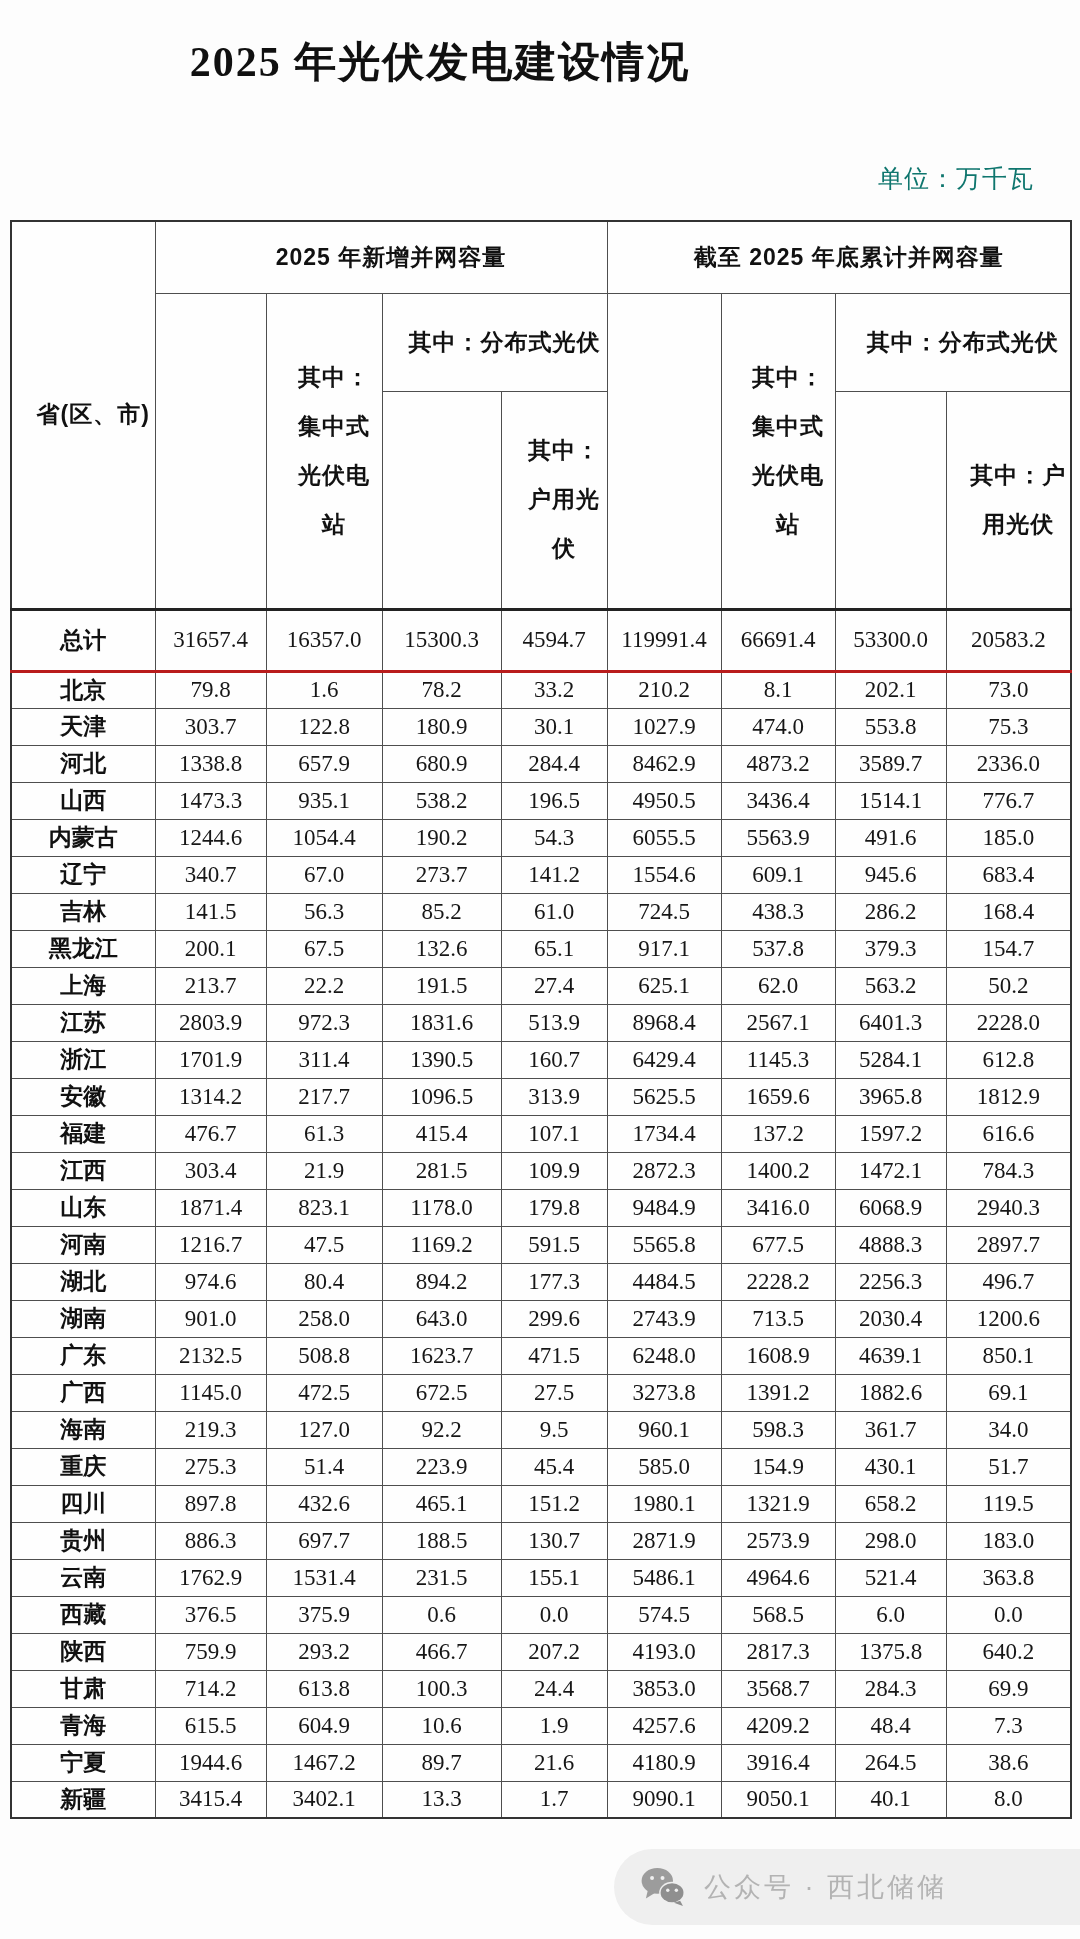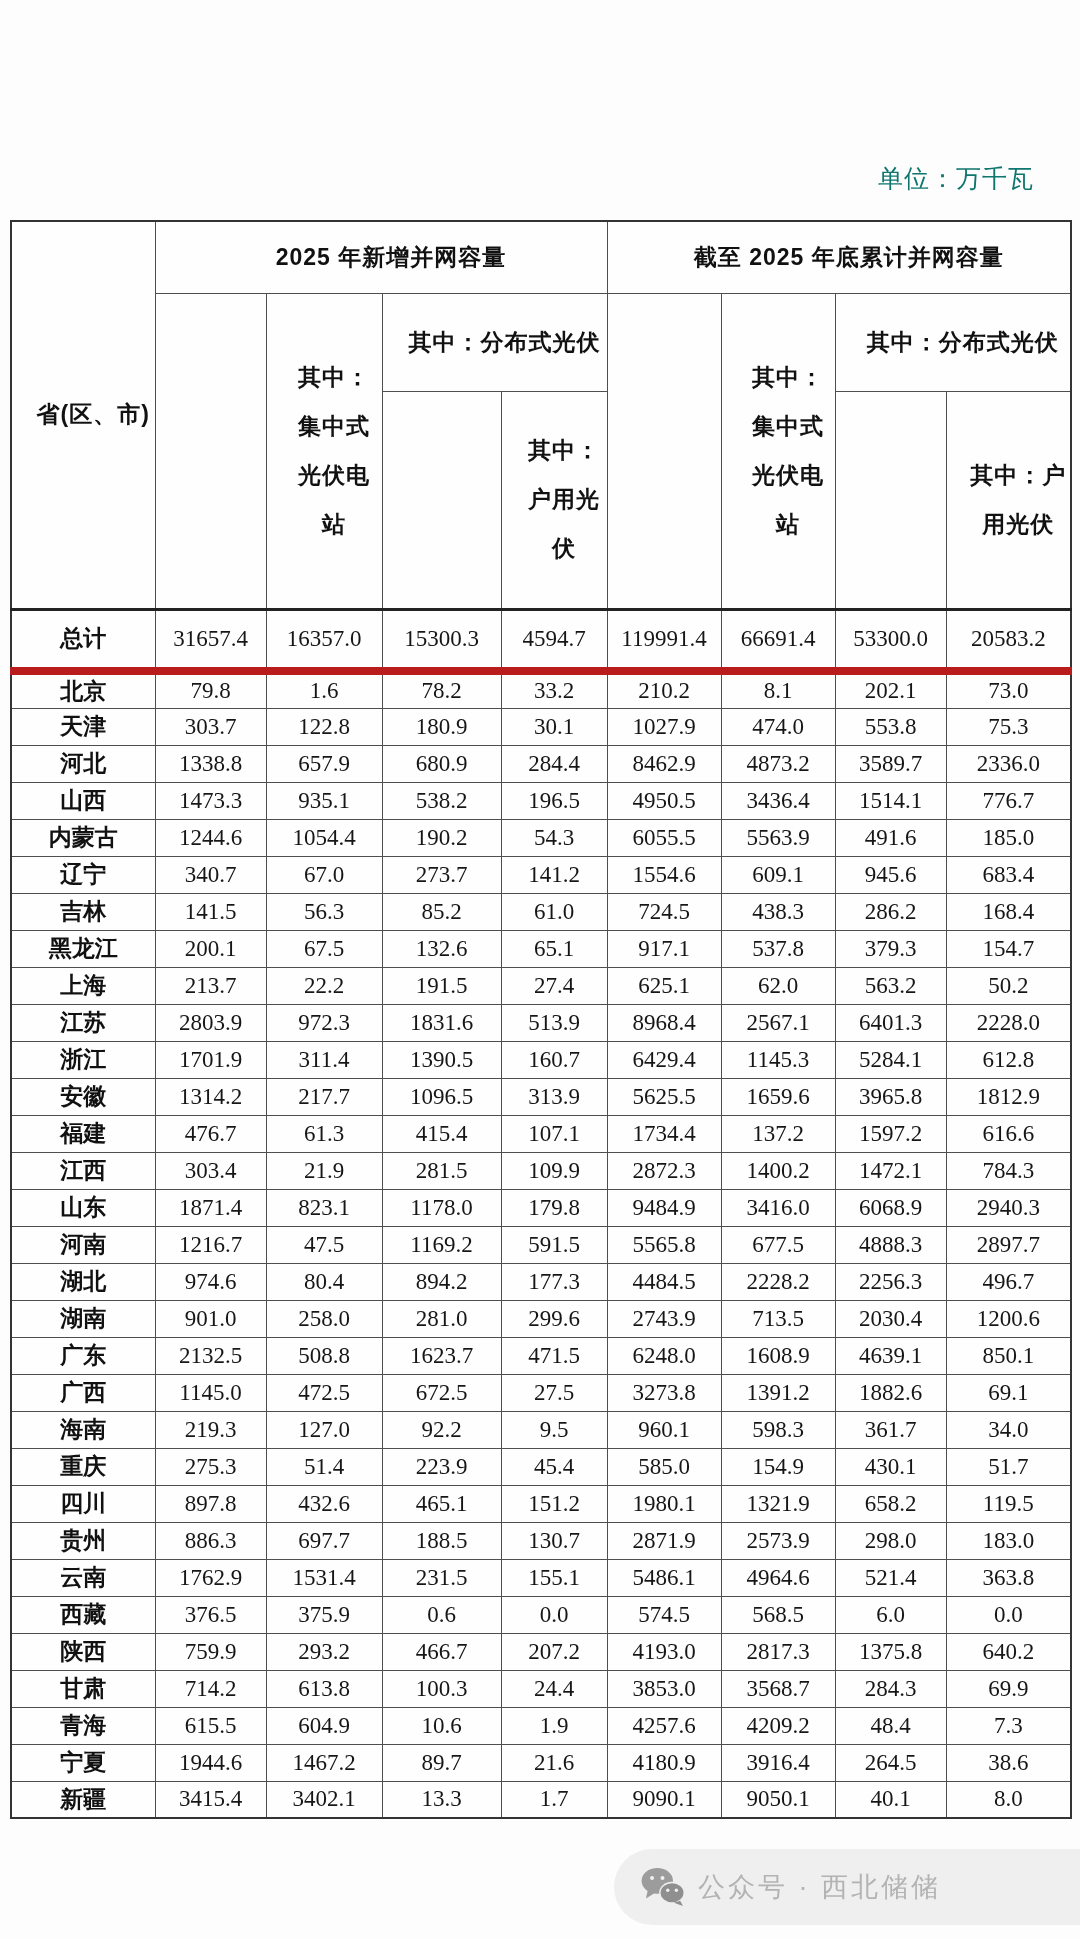--- a/index.html
+++ b/index.html
@@ -27,44 +27,45 @@
     padding:0; overflow:hidden;
   }
   .cap thead th { font-size:23px; font-weight:700; color:#111111; letter-spacing:1px;padding-left:20px; }
   tr.h1 { height:72px; }
   tr.h2 { height:98px; }
   tr.h3 { height:218px; }
   .corner { font-size:25px; }
   .multiline { white-space:pre-line; line-height:49px; }
   tbody tr { height:37px; }
   tbody tr.total-row { height:62px; }
-  tbody tr.total-row td { border-top:3px solid #222222; border-bottom:8px solid #b91c1c;margin-top:40px; }
+  tbody tr.total-row td { border-top:3px solid #222222; border-bottom:3px solid #b91c1c;margin-top:40px; }
   .cap td.prov { font-weight:700; font-size:23px; color:#111111; }
   .cap td.num {
     font-family:"Liberation Serif", serif; font-size:23px;
     color:#161616; font-weight:400;
   }
   .notes {
     position:absolute; left:22px; top:1852px;
     font-size:19px; color:#222222; line-height:34px; letter-spacing:0.5px;
   }
   .note-2 { padding-left:36px; }
   .watermark {
     position:absolute; left:614px; top:1849px; width:466px; height:76px;
     background:#efefef; border-radius:38px 0 0 38px;
-    display:flex; align-items:center; padding-left:26px; box-sizing:border-box; gap:12px;
+    display:flex; align-items:center; padding-left:26px; box-sizing:border-box; gap:18px;
   }
   .wm-text { font-size:27px; color:#b3b3b3; letter-spacing:3px; white-space:nowrap; }
   .wm-icon { width:46px; height:40px; flex:0 0 auto; }
 </style>
 </head>
 <body>
 
 <div class="page">
 
+  <h1 class="title">2025 年光伏发电建设情况</h1>
 
   <div class="unit">单位：万千瓦</div>
 
   <table class="cap">
     <colgroup>
       <col style="width:144px">
         <col style="width:111px">
         <col style="width:116px">
       <col style="width:119px">
         <col style="width:106px">
@@ -299,21 +300,21 @@
           <td class="num">177.3</td>
           <td class="num">4484.5</td>
           <td class="num">2228.2</td>
           <td class="num">2256.3</td>
           <td class="num">496.7</td>
         </tr>
         <tr class="data-row">
           <td class="prov">湖南</td>
           <td class="num">901.0</td>
           <td class="num">258.0</td>
-          <td class="num">281.0</td>
+          <td class="num">643.0</td>
           <td class="num">299.6</td>
           <td class="num">2743.9</td>
           <td class="num">713.5</td>
           <td class="num">2030.4</td>
           <td class="num">1200.6</td>
         </tr>
         <tr class="data-row">
           <td class="prov">广东</td>
           <td class="num">2132.5</td>
           <td class="num">508.8</td>

